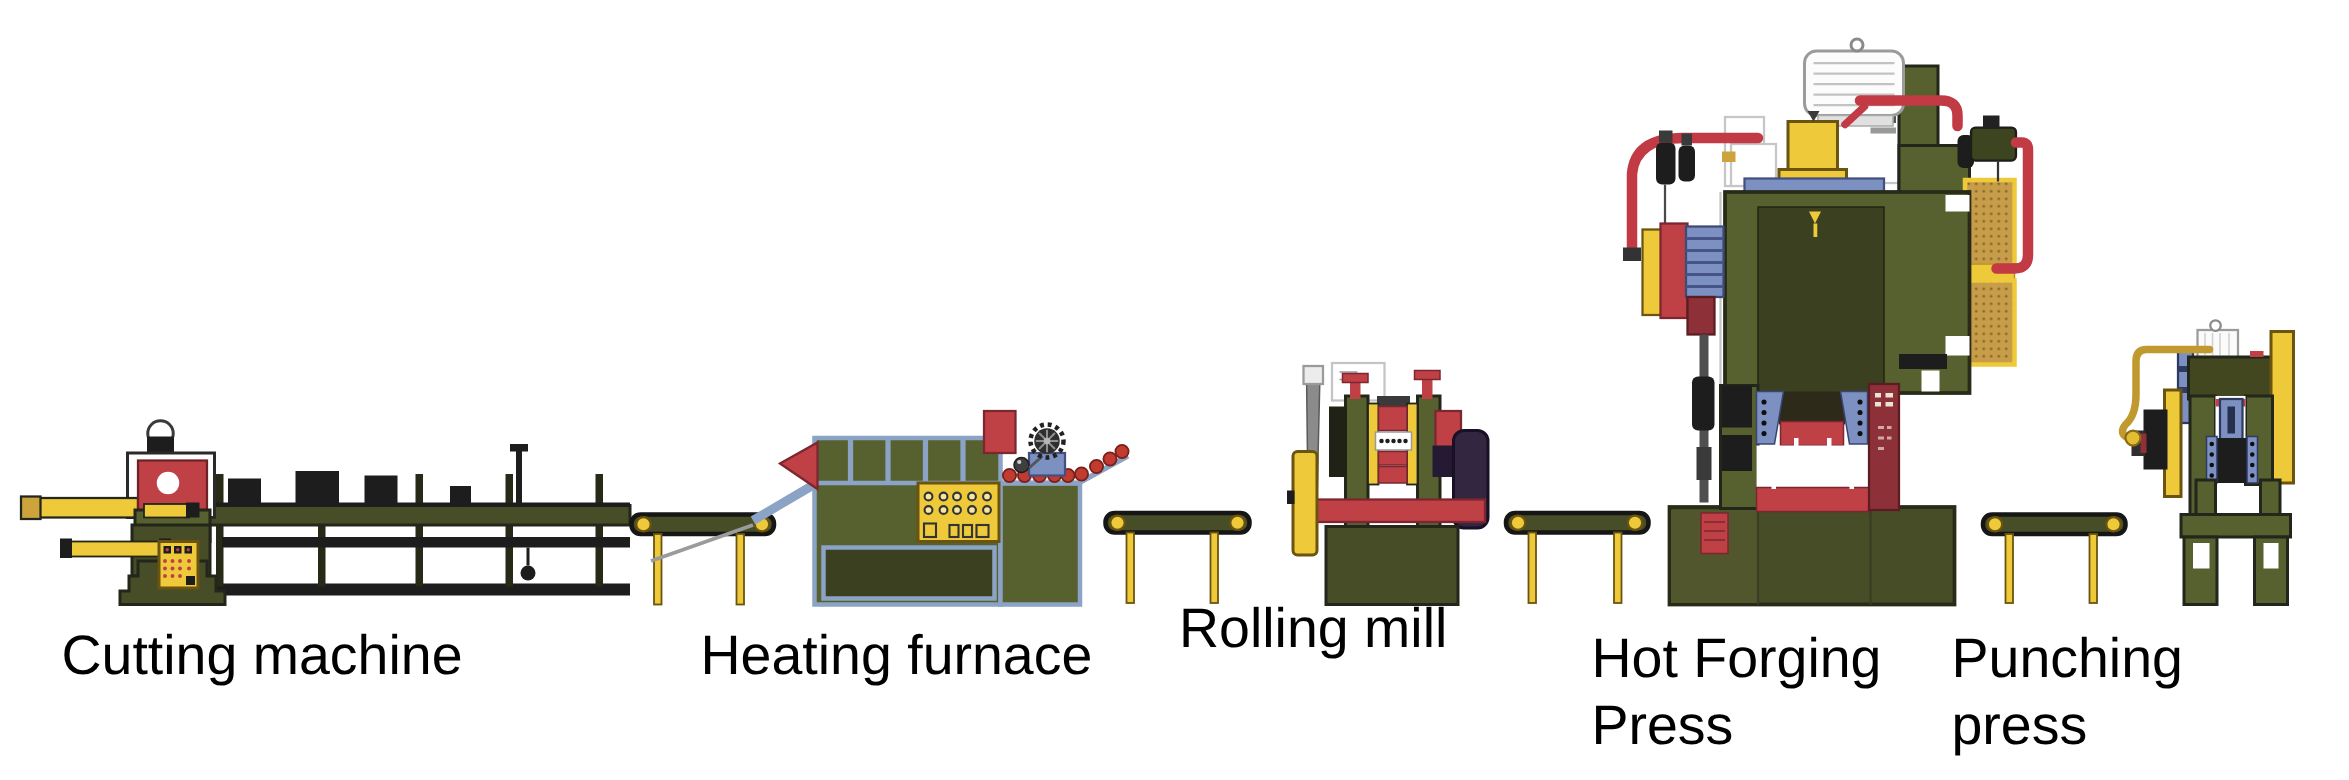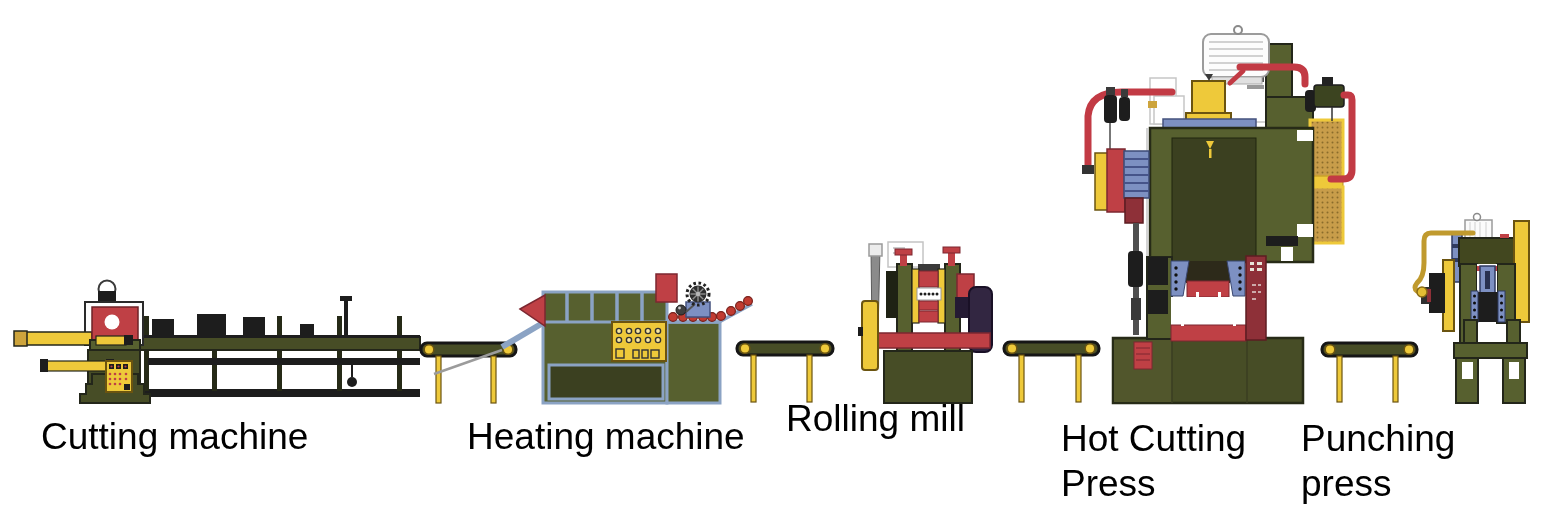--- a/index.html
+++ b/index.html
@@ -403,26 +403,26 @@
       <path d="M1473,233 H1431 Q1424,233 1424,241 V263 Q1424,277 1417,283 Q1413,288 1417,291" fill="none" stroke="#c09a2e" stroke-width="5" stroke-linecap="round" stroke-linejoin="round"></path>
       <circle cx="1422" cy="292" r="5" fill="#e3bd34" stroke="#8a6b15" stroke-width="1.5"></circle>
     </g>
   </g>
 </svg>
 
   <div class="label" style="left:41px;top:414px">
     <div>Cutting machine</div>
   </div>
   <div class="label" style="left:467px;top:414px">
-    <div>Heating machine</div>
+    <div>Heating furnace</div>
   </div>
   <div class="label" style="left:786px;top:396px">
     <div>Rolling mill</div>
   </div>
   <div class="label" style="left:1061px;top:416px">
-    <div>Hot Cutting</div>
+    <div>Hot Forging</div>
     <div>Press</div>
   </div>
   <div class="label" style="left:1301px;top:416px">
     <div>Punching</div>
     <div>press</div>
   </div>
 </div>
 
 </body></html>

